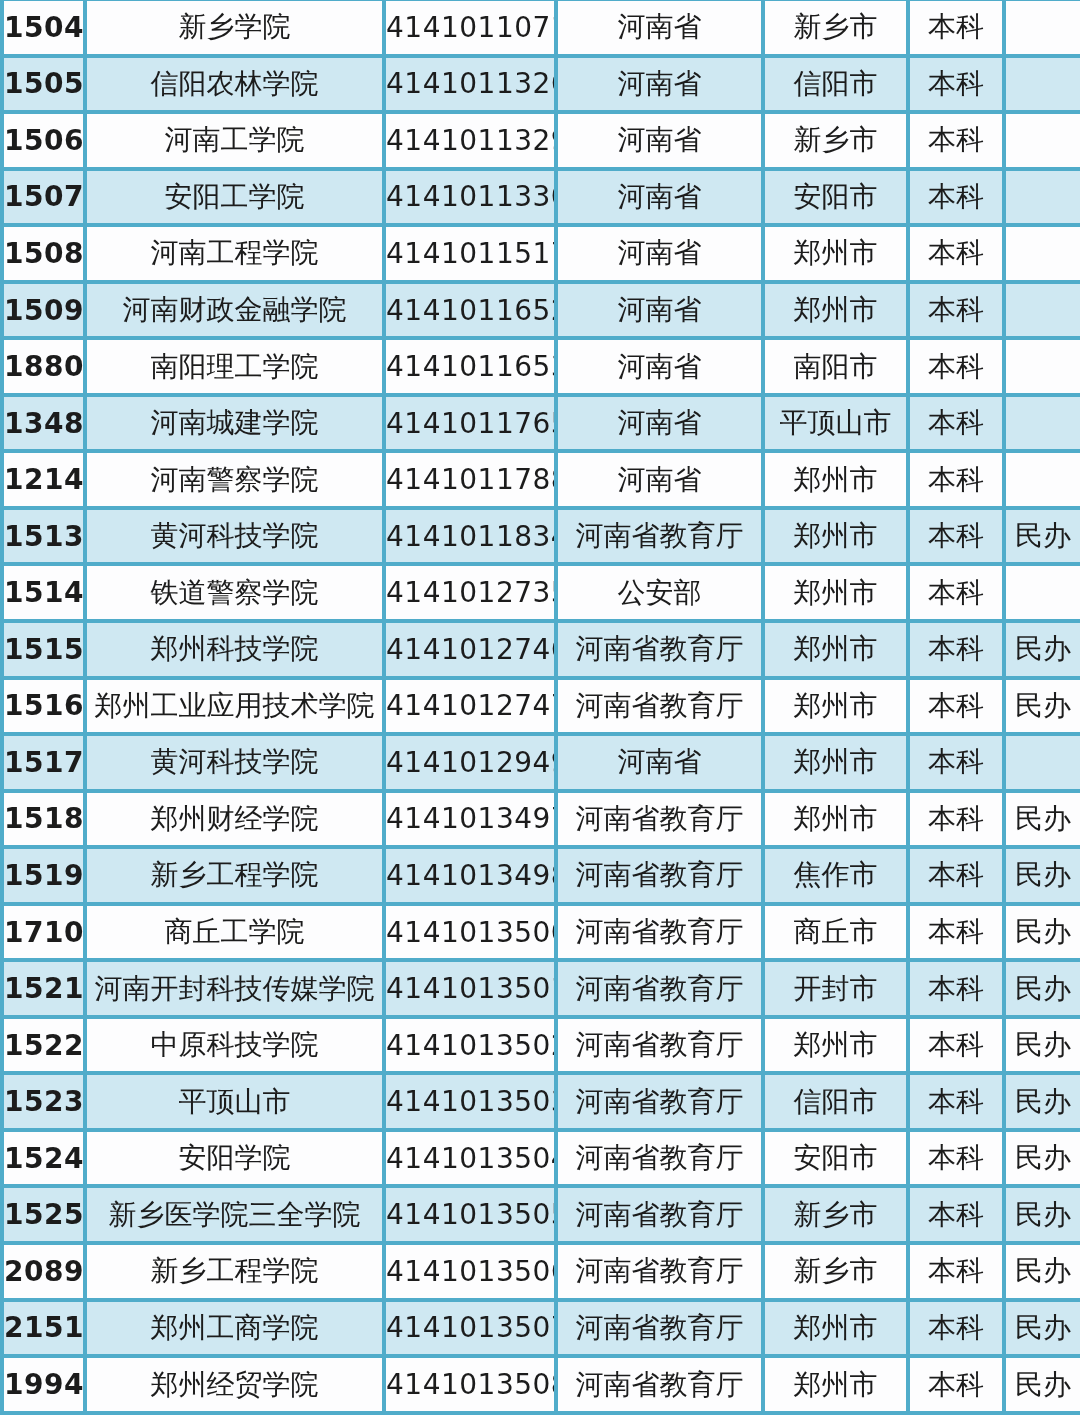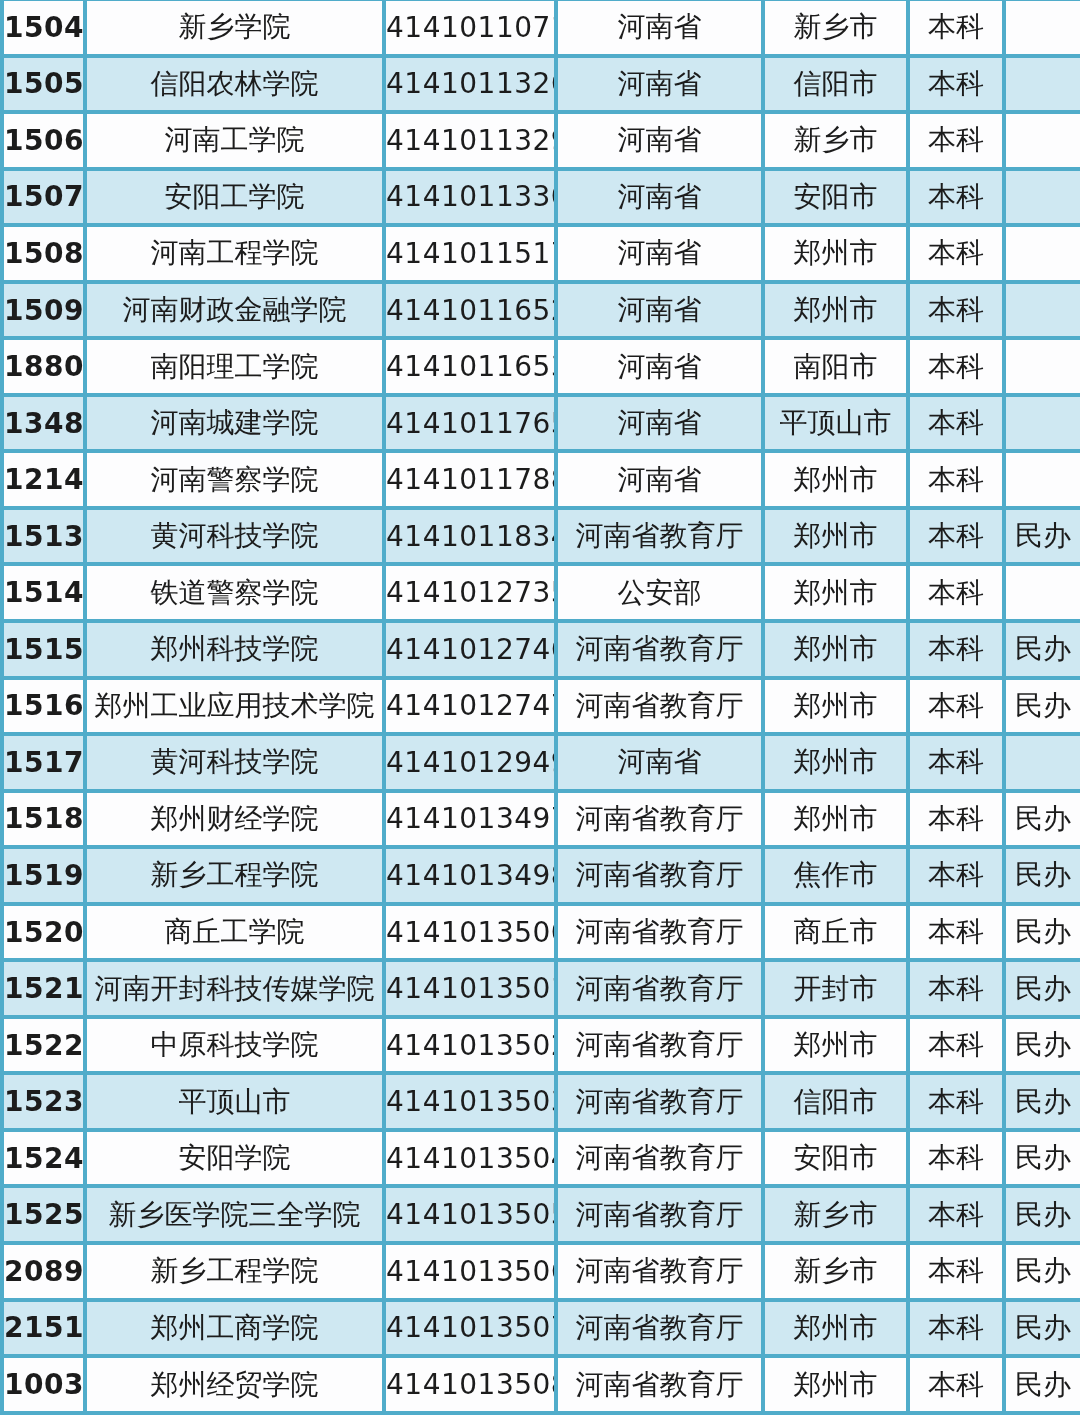--- a/index.html
+++ b/index.html
@@ -200,21 +200,21 @@
       <tr class="row-blue">
         <td class="col-id">1519</td>
         <td class="col-name">新乡工程学院</td>
         <td class="col-code">4141013498</td>
         <td class="col-authority">河南省教育厅</td>
         <td class="col-city">焦作市</td>
         <td class="col-level">本科</td>
         <td class="col-type">民办</td>
       </tr>
       <tr class="row-white">
-        <td class="col-id">1520</td>
+        <td class="col-id">1710</td>
         <td class="col-name">商丘工学院</td>
         <td class="col-code">4141013500</td>
         <td class="col-authority">河南省教育厅</td>
         <td class="col-city">商丘市</td>
         <td class="col-level">本科</td>
         <td class="col-type">民办</td>
       </tr>
       <tr class="row-blue">
         <td class="col-id">1521</td>
         <td class="col-name">河南开封科技传媒学院</td>
@@ -272,21 +272,21 @@
       <tr class="row-blue">
         <td class="col-id">2151</td>
         <td class="col-name">郑州工商学院</td>
         <td class="col-code">4141013507</td>
         <td class="col-authority">河南省教育厅</td>
         <td class="col-city">郑州市</td>
         <td class="col-level">本科</td>
         <td class="col-type">民办</td>
       </tr>
       <tr class="row-white">
-        <td class="col-id">1003</td>
+        <td class="col-id">1994</td>
         <td class="col-name">郑州经贸学院</td>
         <td class="col-code">4141013508</td>
         <td class="col-authority">河南省教育厅</td>
         <td class="col-city">郑州市</td>
         <td class="col-level">本科</td>
         <td class="col-type">民办</td>
       </tr>
     </tbody>
 </table>
 

